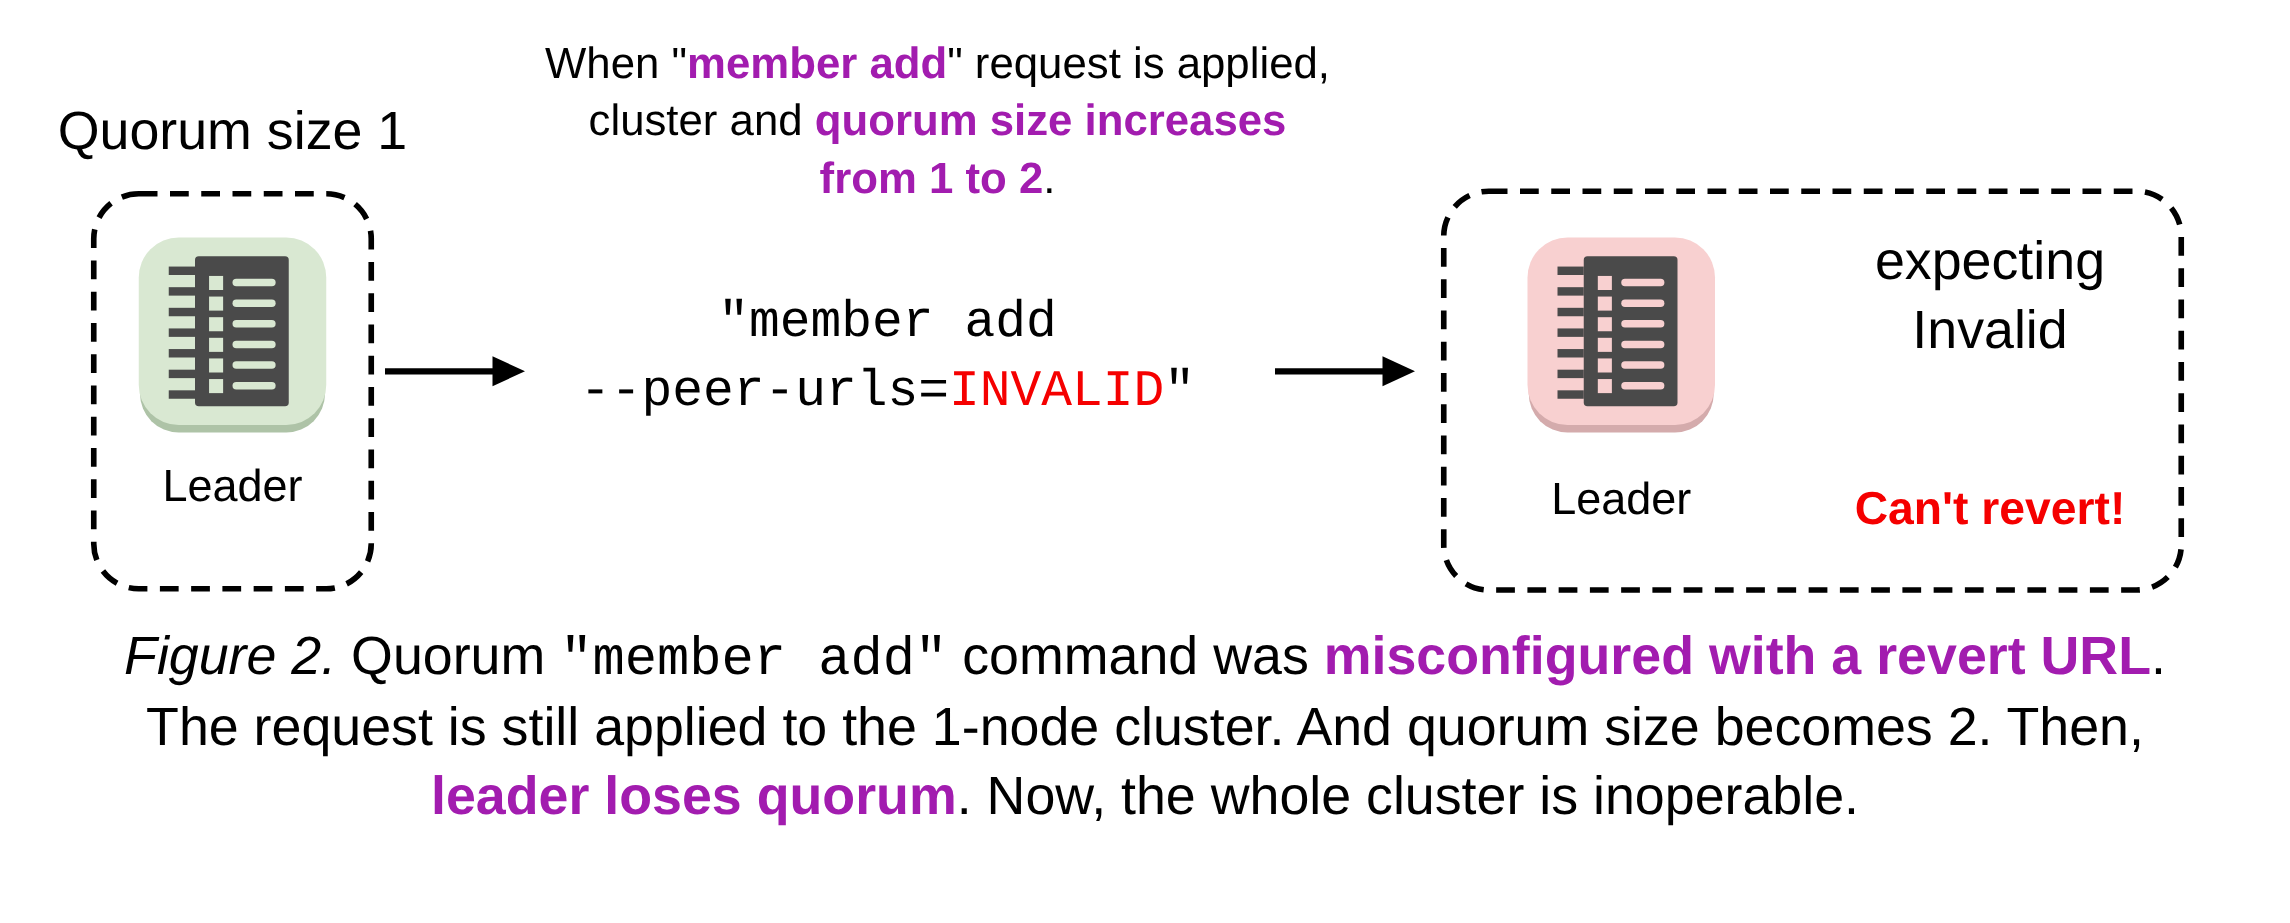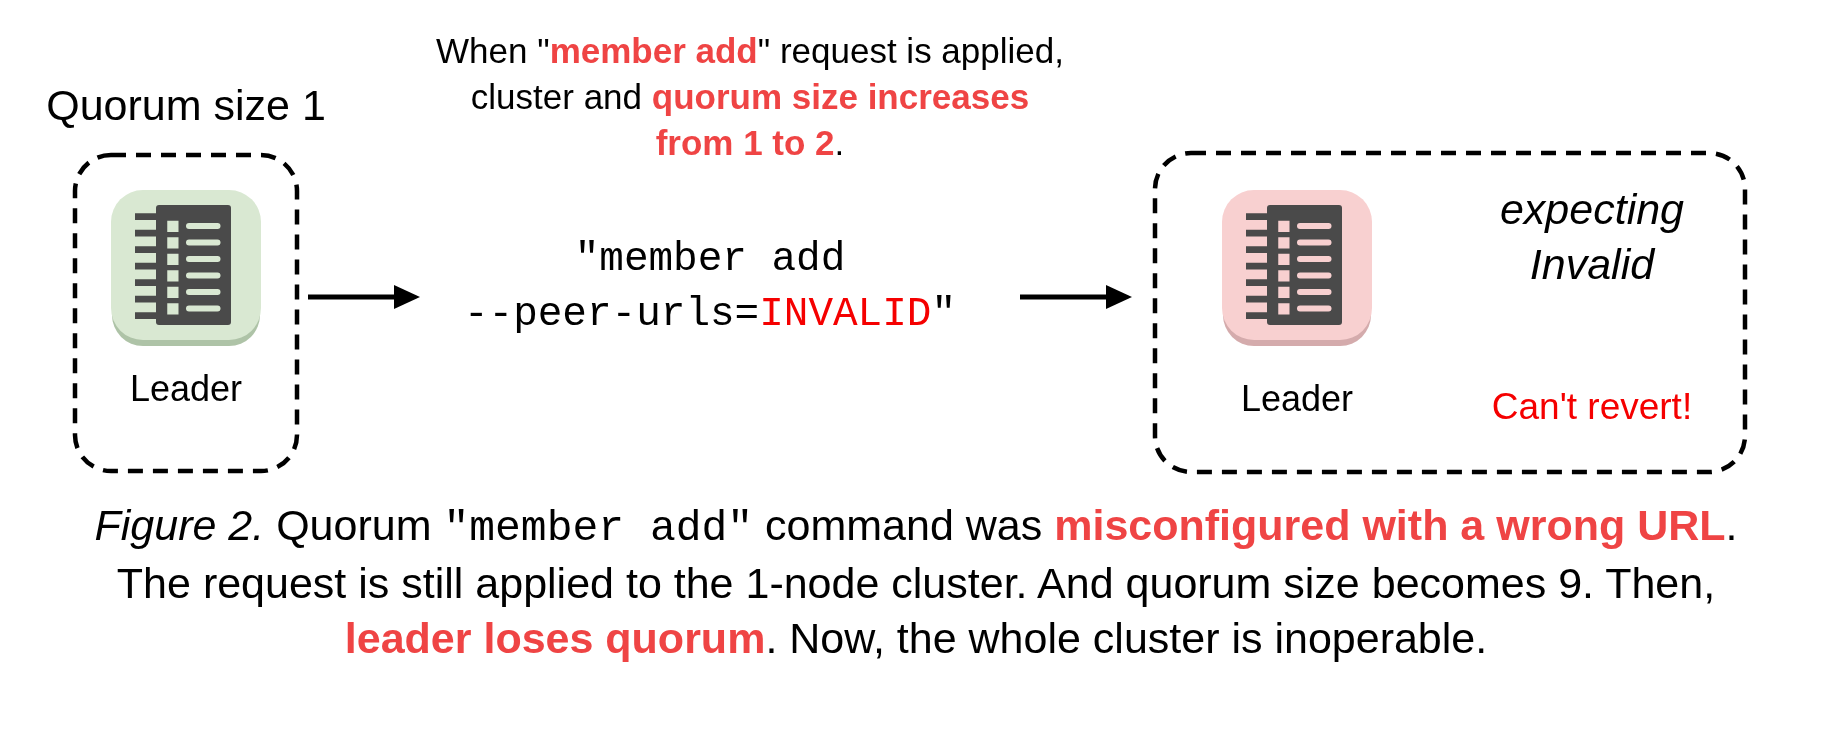--- a/index.html
+++ b/index.html
@@ -21,25 +21,25 @@
   .node-icon{position:absolute;width:150px;height:150px;border-radius:32px;}
   .node-icon.green{background:#d9e8d2;box-shadow:0 7px 0 -1px #aec3a7;}
   .node-icon.pink{background:#f8d0d0;box-shadow:0 7px 0 -1px #d4abac;}
   .node-icon svg{position:absolute;left:0;top:0;}
 
   .node-label{font-size:36px;}
 
   
   .annotation{font-size:35px;line-height:46px;font-weight:400;}
   .command{font-family:"Liberation Mono","DejaVu Sans Mono",monospace;font-size:41px;line-height:55px;}
-  .status-text{font-size:43px;line-height:55px;font-style:italic;}
-  .warning-text{font-size:37px;font-weight:400;color:#f50000;}
+  .status-text{font-size:43px;line-height:55px;}
+  .warning-text{font-size:37px;font-weight:700;color:#f50000;}
   .caption{font-size:43px;line-height:55px;}
 
-  .seg-redbold{color:#ef4444;font-weight:700;}
+  .seg-redbold{color:#a21caf;font-weight:700;}
   .seg-monored{color:#f50000;}
   .seg-mono{font-family:"Liberation Mono","DejaVu Sans Mono",monospace;}
   .seg-italic{font-style:italic;margin-top:36px;}
 </style>
 </head>
 <body>
 
 <div class="stage">
 
   <div class="abs ctr cluster-title" style="left:40px;top:81px;width:292px;">Quorum size 1</div>
@@ -141,18 +141,18 @@
 
     <div class="abs ctr status-text" style="left:290px;top:32px;width:300px;">
       <div>expecting</div>
       <div>Invalid</div>
     </div>
 
     <div class="abs ctr warning-text" style="left:290px;top:236px;width:300px;">Can't revert!</div>
   </div>
 
   <div class="abs ctr caption" style="left:0;top:498px;width:1832px;">
-    <div><span class="seg-italic">Figure 2.</span><span> Quorum </span><span class="seg-mono">"member add"</span><span> command was </span><span class="seg-redbold">misconfigured with a wrong URL</span><span>.</span></div>
-    <div><span>The request is still applied to the 1-node cluster. And quorum size becomes 9. Then,</span></div>
+    <div><span class="seg-italic">Figure 2.</span><span> Quorum </span><span class="seg-mono">"member add"</span><span> command was </span><span class="seg-redbold">misconfigured with a revert URL</span><span>.</span></div>
+    <div><span>The request is still applied to the 1-node cluster. And quorum size becomes 2. Then,</span></div>
     <div><span class="seg-redbold">leader loses quorum</span><span>. Now, the whole cluster is inoperable.</span></div>
   </div>
 
 </div>
 
 </body></html>

